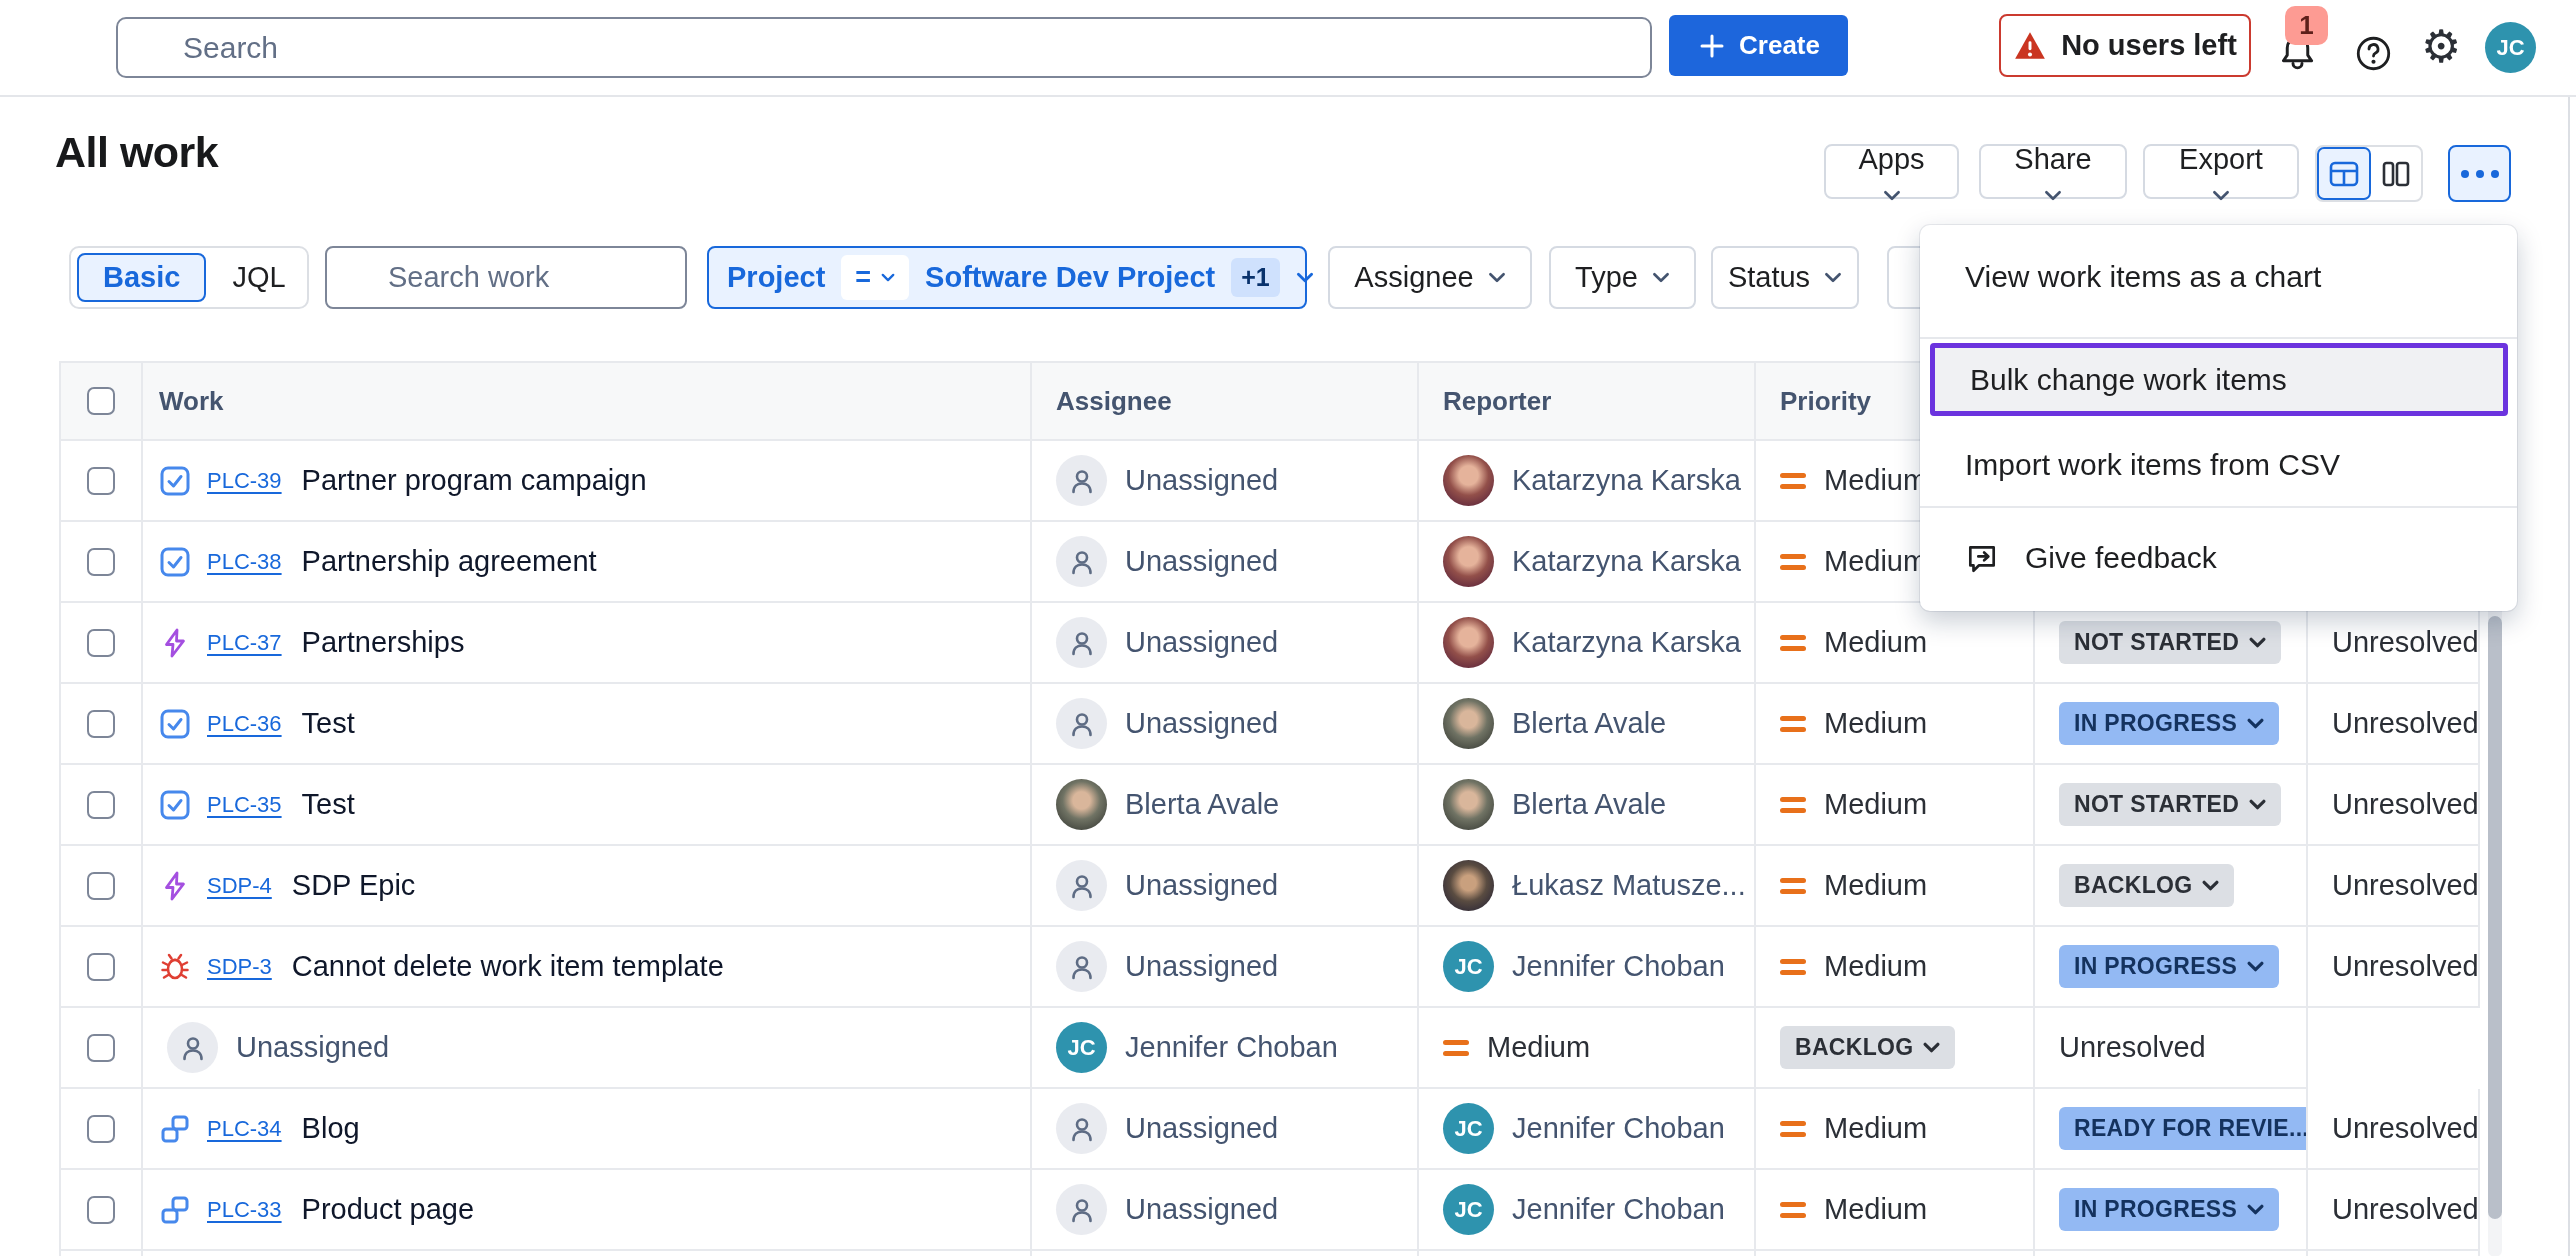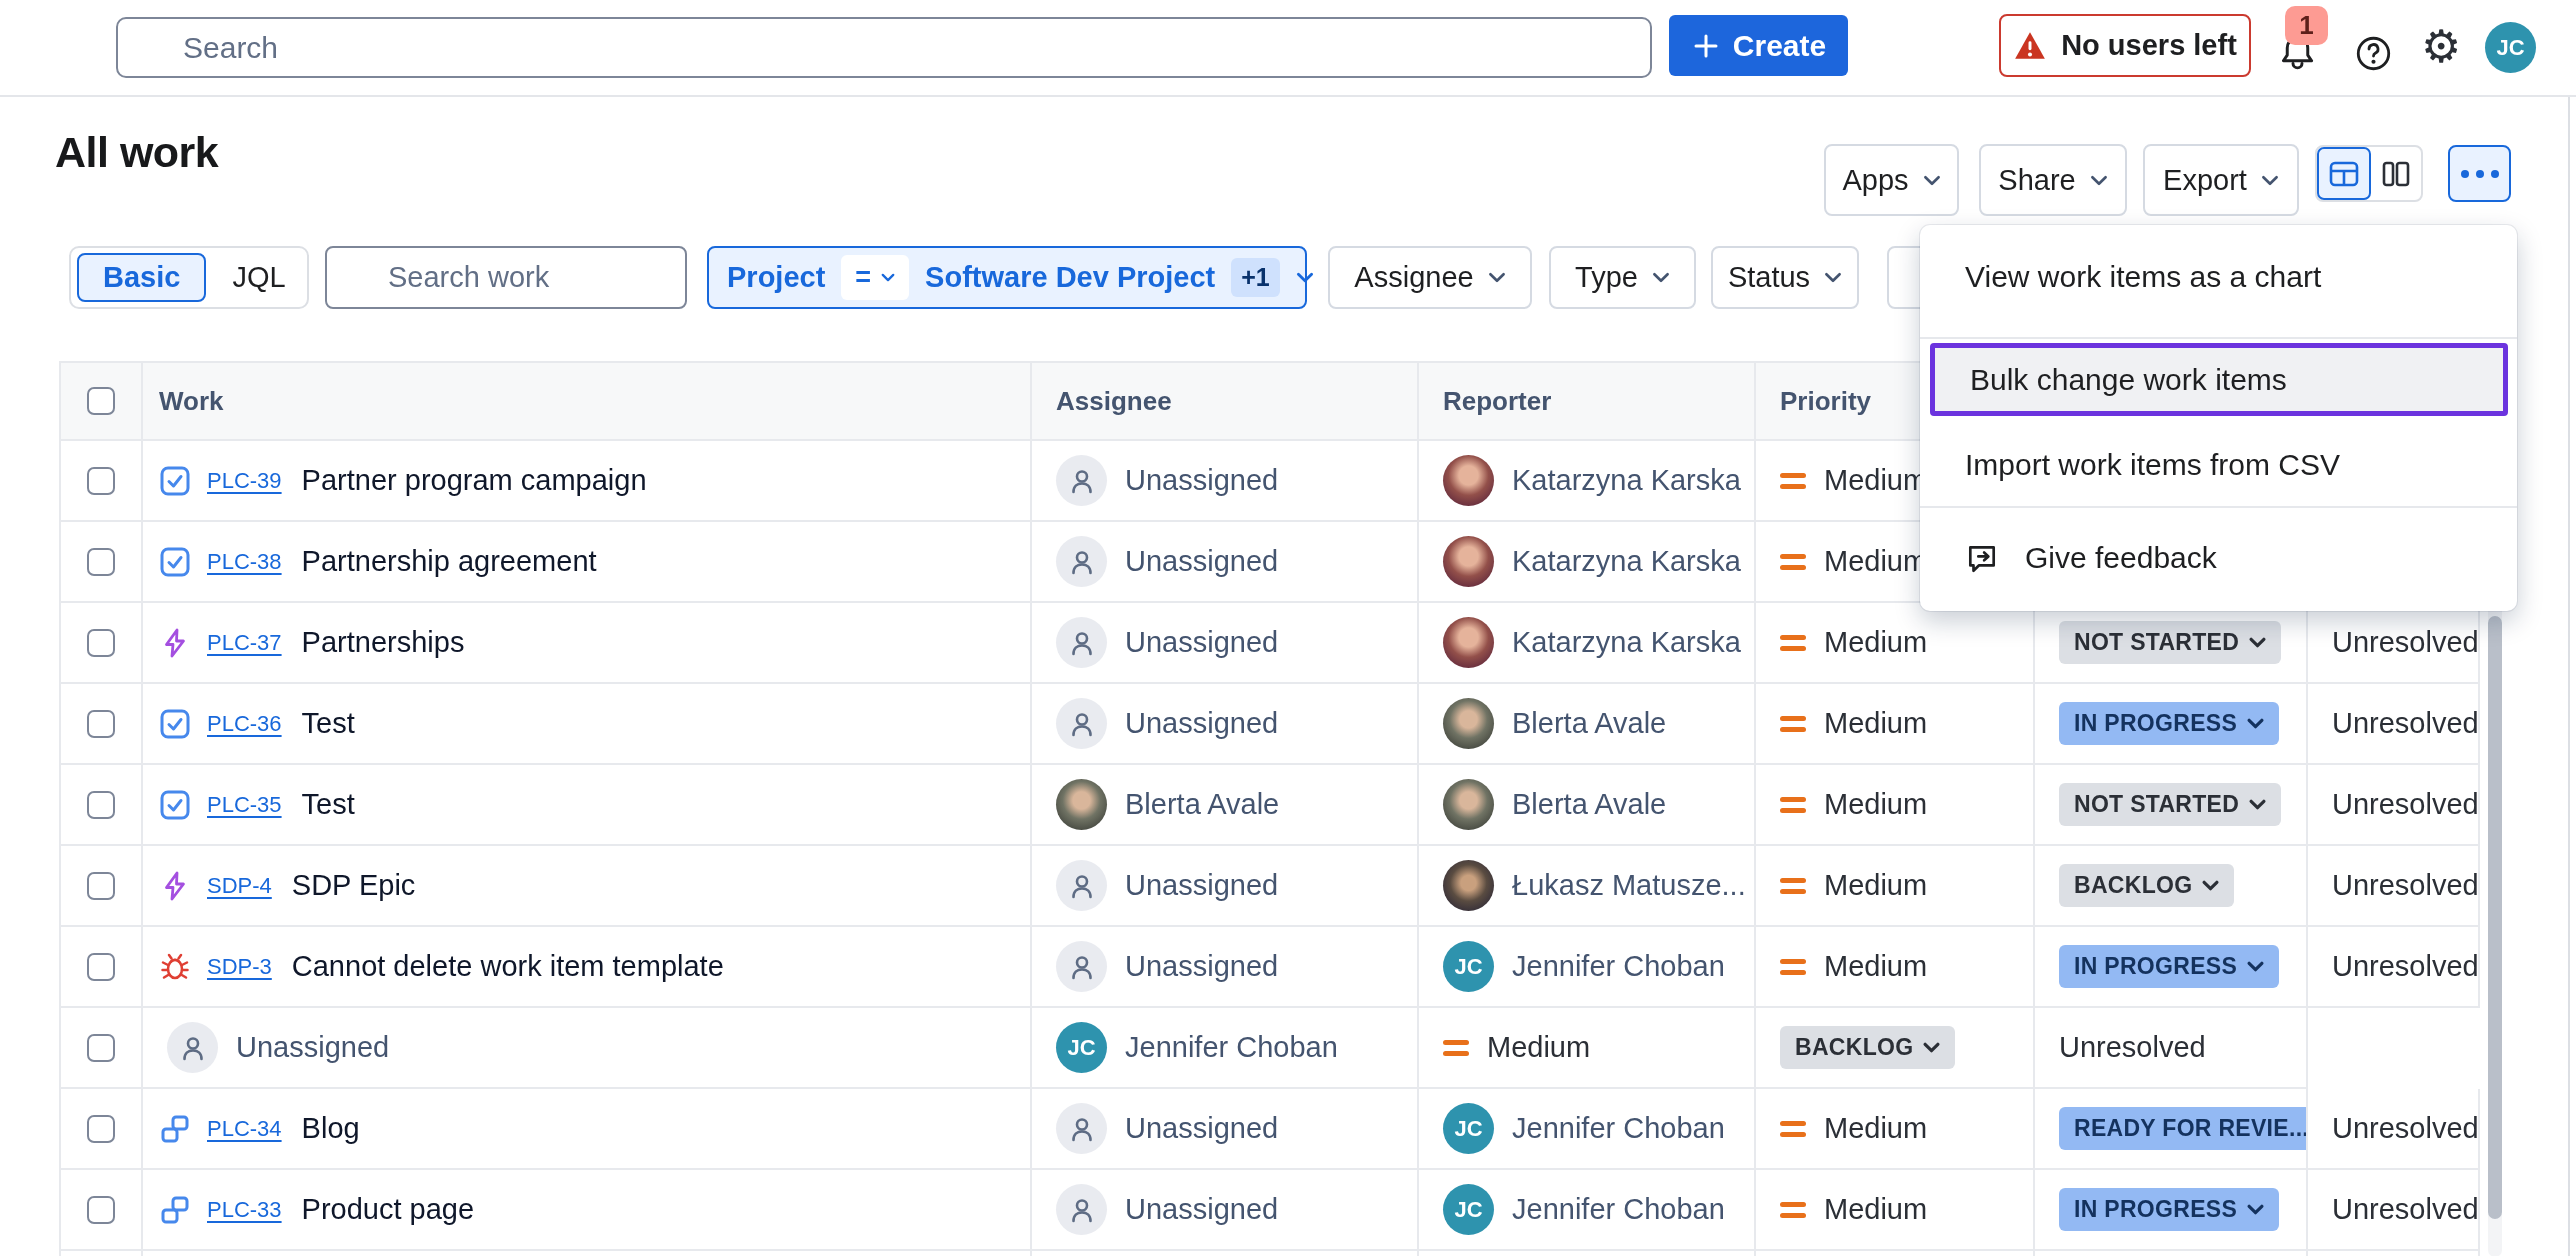--- a/index.html
+++ b/index.html
@@ -8,36 +8,36 @@
     background:#fff;font-family:"Liberation Sans",sans-serif;color:#1E1F21;
   }
   .abs{position:absolute;}
   
   .topbar{position:absolute;left:0;top:0;width:2576px;height:95px;background:#fff;border-bottom:2px solid #E4E6EA;z-index:20;}
   .gsearch{position:absolute;left:116px;top:17px;width:1536px;height:61px;box-sizing:border-box;
     border:2.5px solid #7D8698;border-radius:10px;padding:0 20px 0 65px;font-size:30px;color:#1E1F21;outline:none;background:#fff;font-family:inherit;}
   .gsearch::placeholder{color:#626F86;}
   .gsearch-icon{position:absolute;left:132px;top:31px;}
   .create-btn{position:absolute;left:1669px;top:15px;width:179px;height:61px;background:#1D66DC;border:none;border-radius:6px;
-    display:flex;align-items:center;justify-content:center;gap:12px;color:#fff;font-size:30px;font-weight:600;font-family:inherit;cursor:pointer;}
+    display:flex;align-items:center;justify-content:center;gap:12px;color:#fff;font-size:26px;font-weight:600;font-family:inherit;cursor:pointer;}
   .nousers-btn{position:absolute;left:1999px;top:14px;width:252px;height:63px;box-sizing:border-box;background:#fff;
     border:2.5px solid #CB3A2F;border-radius:8px;display:flex;align-items:center;justify-content:center;gap:14px;
     font-size:29px;font-weight:600;color:#1E1F21;font-family:inherit;cursor:pointer;}
   .iconbtn{position:absolute;background:none;border:none;padding:0;cursor:pointer;line-height:0;}
   .badge{position:absolute;left:2285px;top:6px;width:43px;height:39px;background:#FD9B93;color:#5D1F1A;border-radius:10px;
     display:flex;align-items:center;justify-content:center;font-size:26px;font-weight:700;z-index:2;}
   .gear-glyph{font-size:45px;color:#2B2F36;line-height:1;}
   .avatar{width:51px;height:51px;border-radius:50%;background:#2E93AE;color:#fff;display:flex;align-items:center;justify-content:center;
     font-size:22px;font-weight:700;}
   .avatar-top{position:absolute;left:2485px;top:22px;}
   
   .page-title{position:absolute;left:55px;top:128px;font-size:43px;font-weight:700;color:#18191B;letter-spacing:-0.5px;}
   .btn{box-sizing:border-box;display:flex;align-items:center;justify-content:center;gap:14px;background:#fff;
     border:2px solid #D5DAE2;border-radius:8px;font-size:29px;font-weight:500;color:#1E1F21;font-family:inherit;cursor:pointer;}
-  .tb{position:absolute;top:144px;height:72px;}
+  .tb{position:absolute;top:144px;height:55px;flex-direction:column;}
   .chev-dark{color:#44546F;}
   .viewgroup{position:absolute;left:2315px;top:145px;width:108px;height:57px;box-sizing:border-box;border:2px solid #DCDFE4;border-radius:8px;
     display:flex;background:#fff;}
   .viewseg{flex:1;display:flex;align-items:center;justify-content:center;box-sizing:border-box;cursor:pointer;}
   .viewseg.active{background:#E9F2FF;border:2.5px solid #1868DB;border-radius:7px;}
   .dots-btn{position:absolute;left:2448px;top:145px;width:63px;height:57px;box-sizing:border-box;background:#E9F2FF;
     border:2.5px solid #1868DB;border-radius:8px;display:flex;align-items:center;justify-content:center;gap:7px;cursor:pointer;}
   .dot{width:8px;height:8px;border-radius:50%;background:#1868DB;}
   
   .frow{position:absolute;top:246px;height:63px;}

